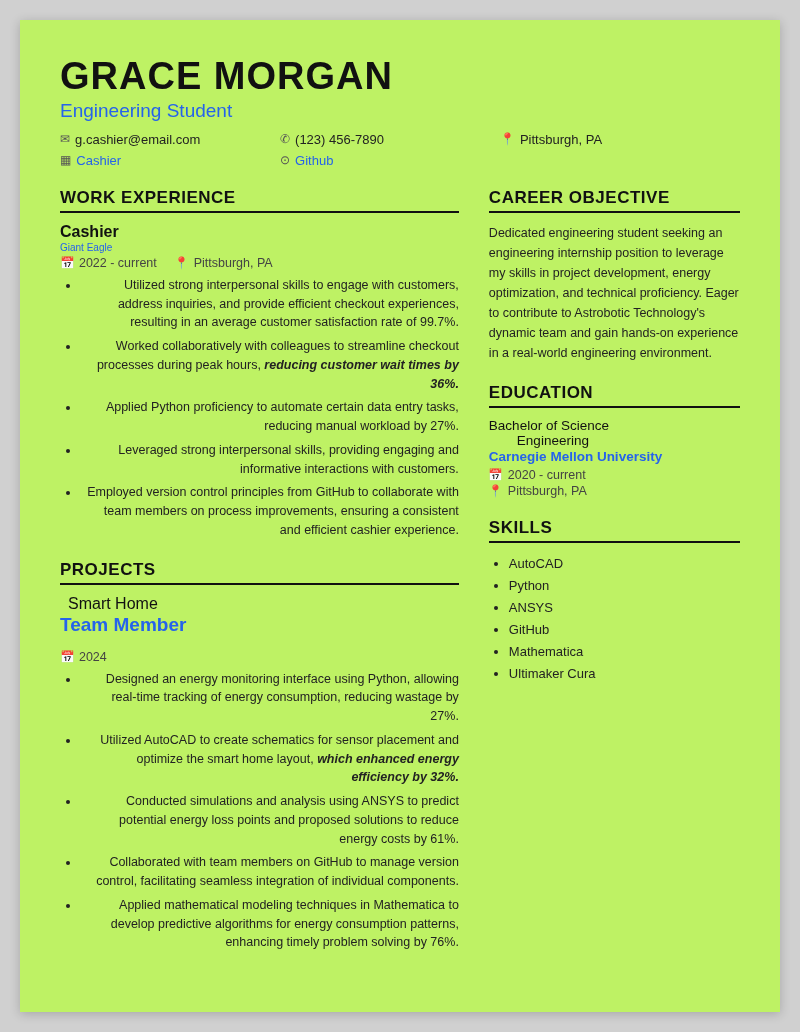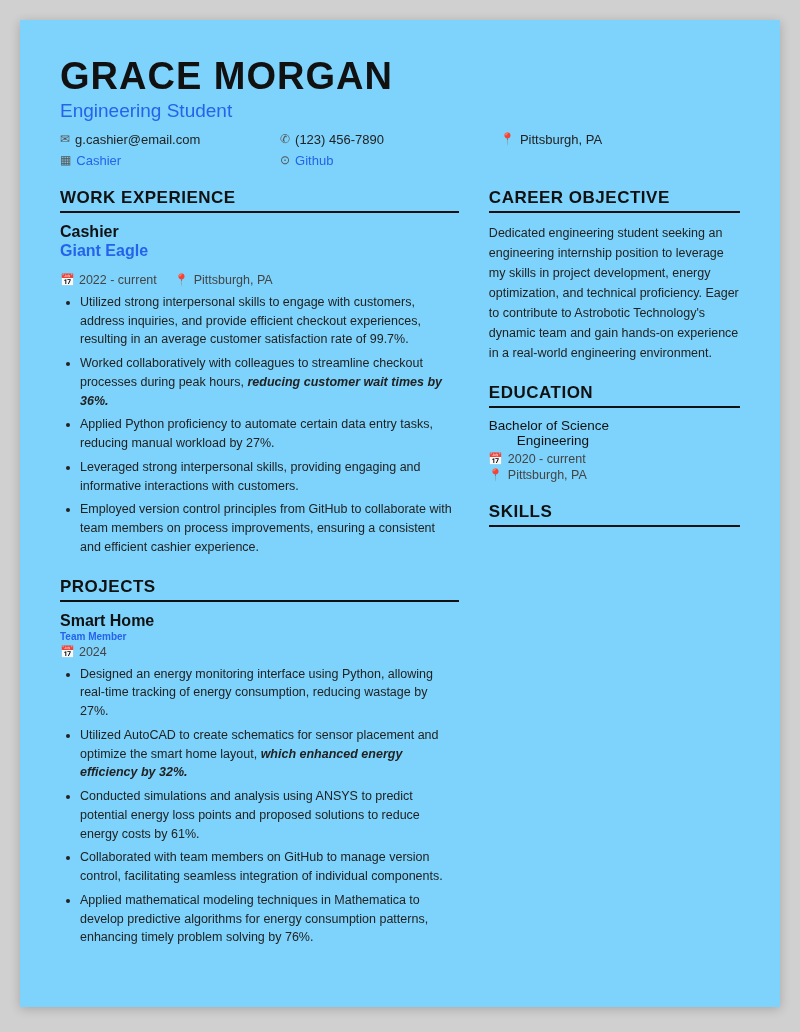--- a/index.html
+++ b/index.html
@@ -8,21 +8,21 @@
       background: #d0d0d0;
       display: flex;
       justify-content: center;
       align-items: flex-start;
       padding: 20px;
       font-family: Arial, sans-serif;
       min-height: 100vh;
     }
 
     .resume-page {
-      background: #7dd3fc;
+      background: #bef264;
       width: 760px;
       padding: 36px 40px 40px 40px;
       box-shadow: 0 2px 10px rgba(0,0,0,0.2);
     }
 
     
     .header-name {
       font-size: 38px;
       font-weight: 900;
       color: #111;
@@ -98,24 +98,24 @@
 
     
     .job-title {
       font-size: 16px;
       font-weight: 700;
       color: #111;
       margin-bottom: 1px;
     }
 
     .company-name {
-      font-size: 16px;
-      font-weight: 700;
-      color: #2563eb;
-      margin-bottom: 13px;
+      font-size: 10px;
+      font-weight: 400;
+      color: #2563eb;
+      margin-bottom: 3px;
     }
 
     .job-meta {
       display: flex;
       gap: 18px;
       font-size: 12.5px;
       color: #444;
       margin-bottom: 6px;
       align-items: center;
     }
@@ -125,39 +125,41 @@
       align-items: center;
       gap: 4px;
     }
 
     .bullet-list {
       list-style: disc;
       padding-left: 20px;
       font-size: 12.5px;
       color: #222;
       line-height: 1.5;
+      text-align: right;
     }
 
     .bullet-list li {
       margin-bottom: 5px;
     }
 
     
     .project-title {
       font-size: 16px;
+      font-weight: 400;
+      color: #111;
+      margin-bottom: 1px;
+      margin-left: 8px;
+    }
+
+    .project-role {
+      font-size: 19px;
       font-weight: 700;
-      color: #111;
-      margin-bottom: 1px;
-    }
-
-    .project-role {
-      font-size: 10px;
-      font-weight: 700;
-      color: #2563eb;
-      margin-bottom: 3px;
+      color: #2563eb;
+      margin-bottom: 14px;
     }
 
     .project-meta {
       display: flex;
       gap: 18px;
       font-size: 12.5px;
       color: #444;
       margin-bottom: 6px;
       align-items: center;
     }
@@ -306,32 +308,41 @@
         <div class="section-title">CAREER OBJECTIVE</div>
         <p class="career-objective-text">Dedicated engineering student seeking an engineering internship position to leverage my skills in project development, energy optimization, and technical proficiency. Eager to contribute to Astrobotic Technology's dynamic team and gain hands-on experience in a real-world engineering environment.</p>
       </div>
 
       <div class="section">
         <div class="section-title">EDUCATION</div>
 
         <div>
           <div class="edu-degree">Bachelor of Science</div>
           <div class="edu-field">Engineering</div>
+          <div class="edu-university">Carnegie Mellon University</div>
           <div class="edu-meta">
             <div class="edu-meta-item">
               <span class="contact-icon">📅</span>
               <span>2020 - current</span>
             </div>
             <div class="edu-meta-item">
               <span class="contact-icon">📍</span>
               <span>Pittsburgh, PA</span>
             </div>
           </div>
         </div>
       </div>
 
       <div class="section">
         <div class="section-title">SKILLS</div>
+        <ul class="skills-list">
+          <li><span>AutoCAD</span></li>
+          <li><span>Python</span></li>
+          <li><span>ANSYS</span></li>
+          <li><span>GitHub</span></li>
+          <li><span>Mathematica</span></li>
+          <li><span>Ultimaker Cura</span></li>
+        </ul>
       </div>
 
     </div>
   </div>
 </div>
 
 </body></html>

